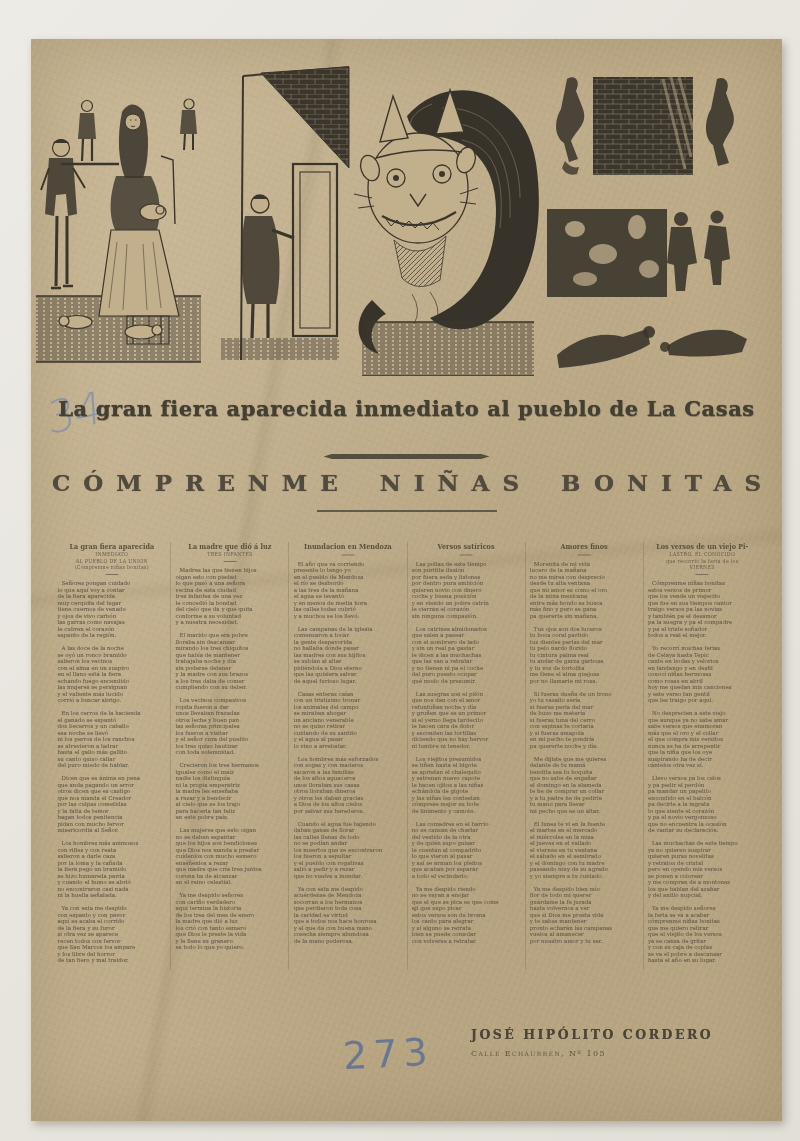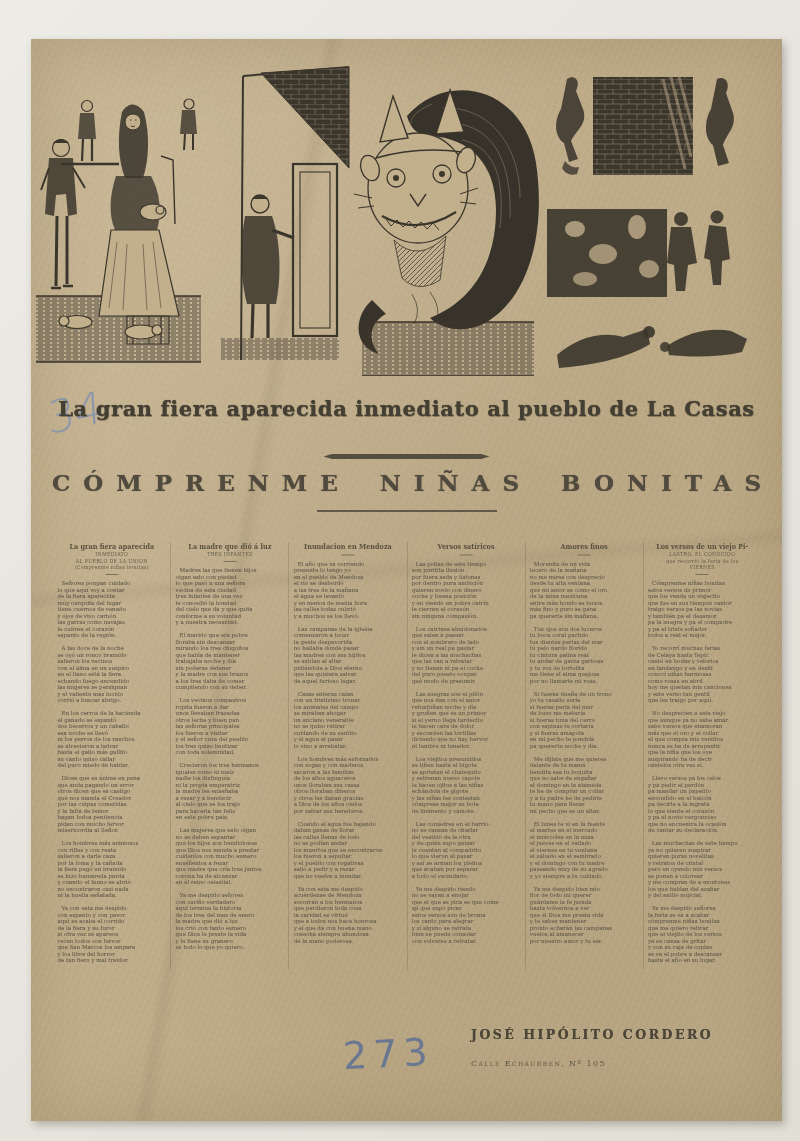--- a/index.html
+++ b/index.html
@@ -55,21 +55,21 @@
   .col-h0{font-size:13px;font-weight:bold;text-align:center;color:#59523f;margin:2px 0 2px;line-height:15px;}
   .col-h1{font-size:9.5px;text-align:center;letter-spacing:.6px;color:#635b48;margin:2px 0;line-height:11px;}
   .col-dash{width:26px;height:2px;background:#6a6250;margin:8px auto 10px;opacity:.8;}
   .stanza{font-size:11px;line-height:13px;margin:0 0 13px;text-indent:8px;color:#6a6150;
           text-shadow:0 0 .6px rgba(106,97,80,.55);}
   .stanza span{display:block;text-indent:0;}
   .stanza span:first-child{text-indent:8px;}
   .imprint{position:absolute;top:988px;left:440px;width:310px;}
   .imprint-name{font-size:12.5px;font-weight:bold;letter-spacing:2.5px;color:#4c4639;
                 text-shadow:0 0 .6px rgba(70,62,48,.7);}
-  .imprint-addr{font-size:8px;letter-spacing:1.4px;color:#5c5445;margin-top:17px;font-variant:small-caps;}
+  .imprint-addr{font-size:8px;letter-spacing:1.4px;color:#5c5445;margin-top:7px;font-variant:small-caps;}
   .hw{font-family:"DejaVu Sans",sans-serif;position:absolute;}
   .hw-34{top:348px;left:16px;font-size:44px;color:#7e90b0;opacity:.8;
          transform:rotate(-12deg) skewX(-8deg);font-weight:300;}
   .hw-273{top:993px;left:312px;font-size:38px;color:#5d7094;opacity:.85;
           letter-spacing:6px;transform:rotate(-3deg);}
 </style>
 </head>
 <body>
 
 <div class="paper">

